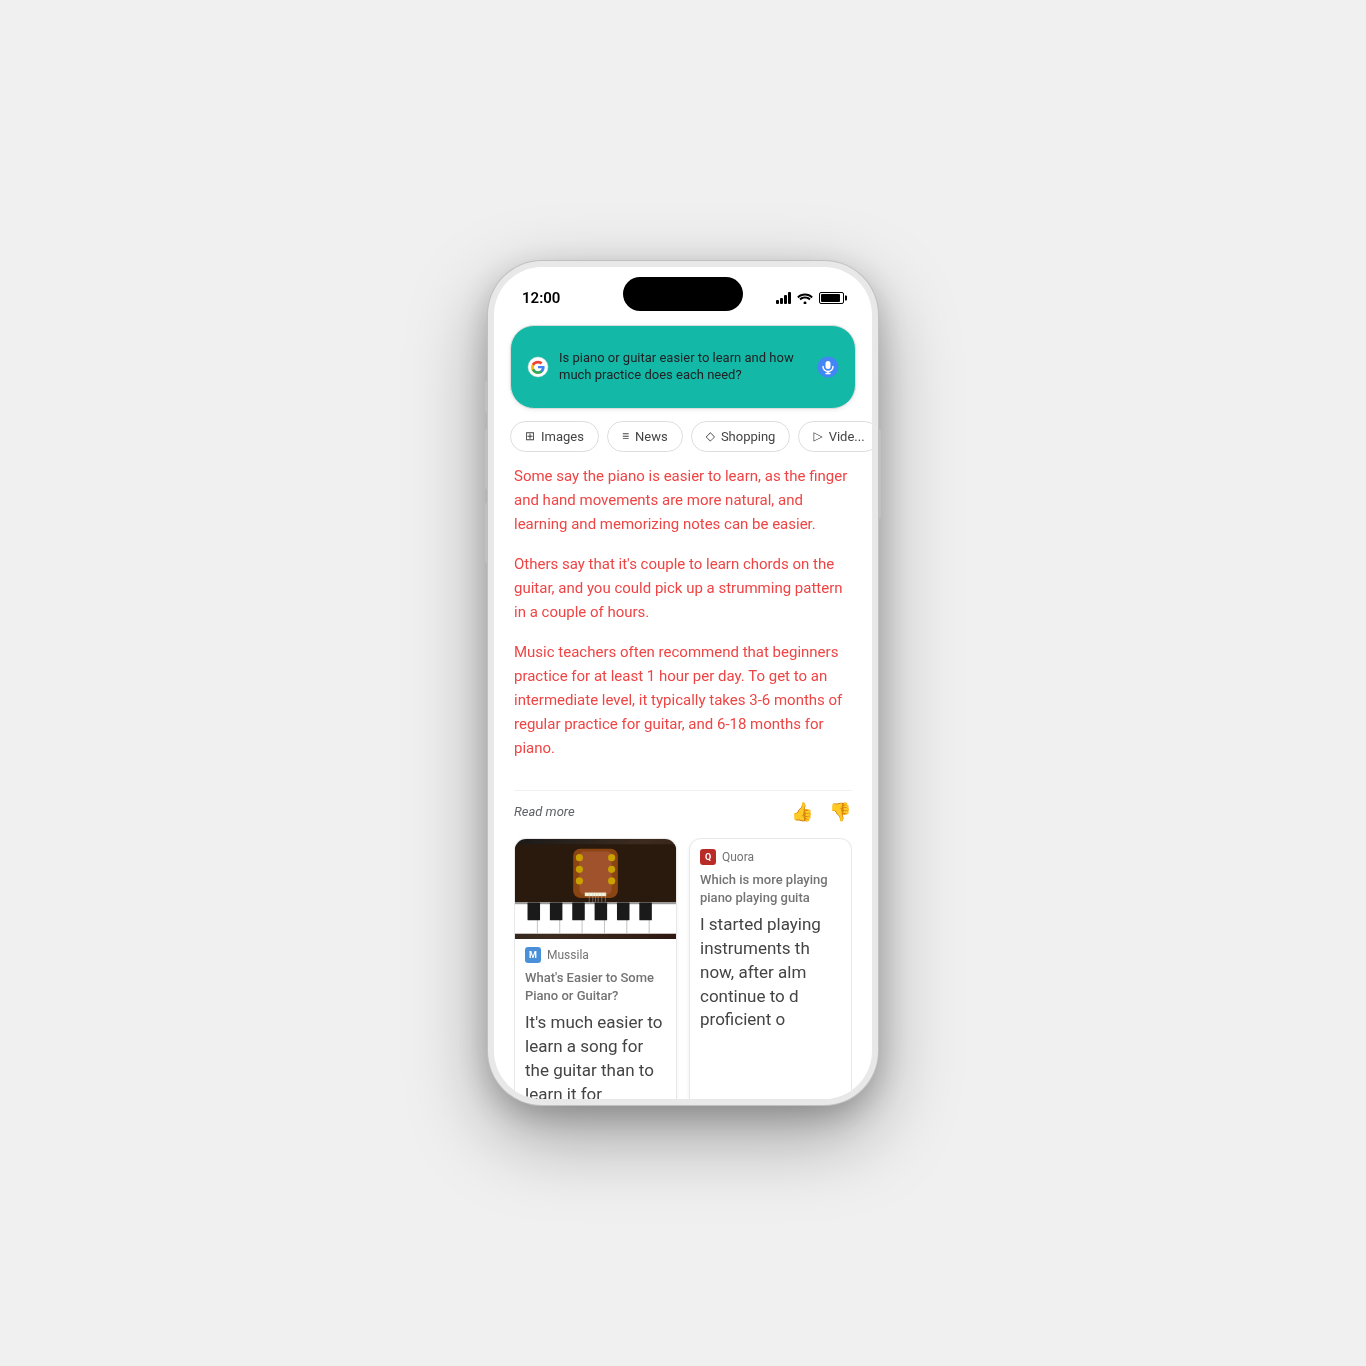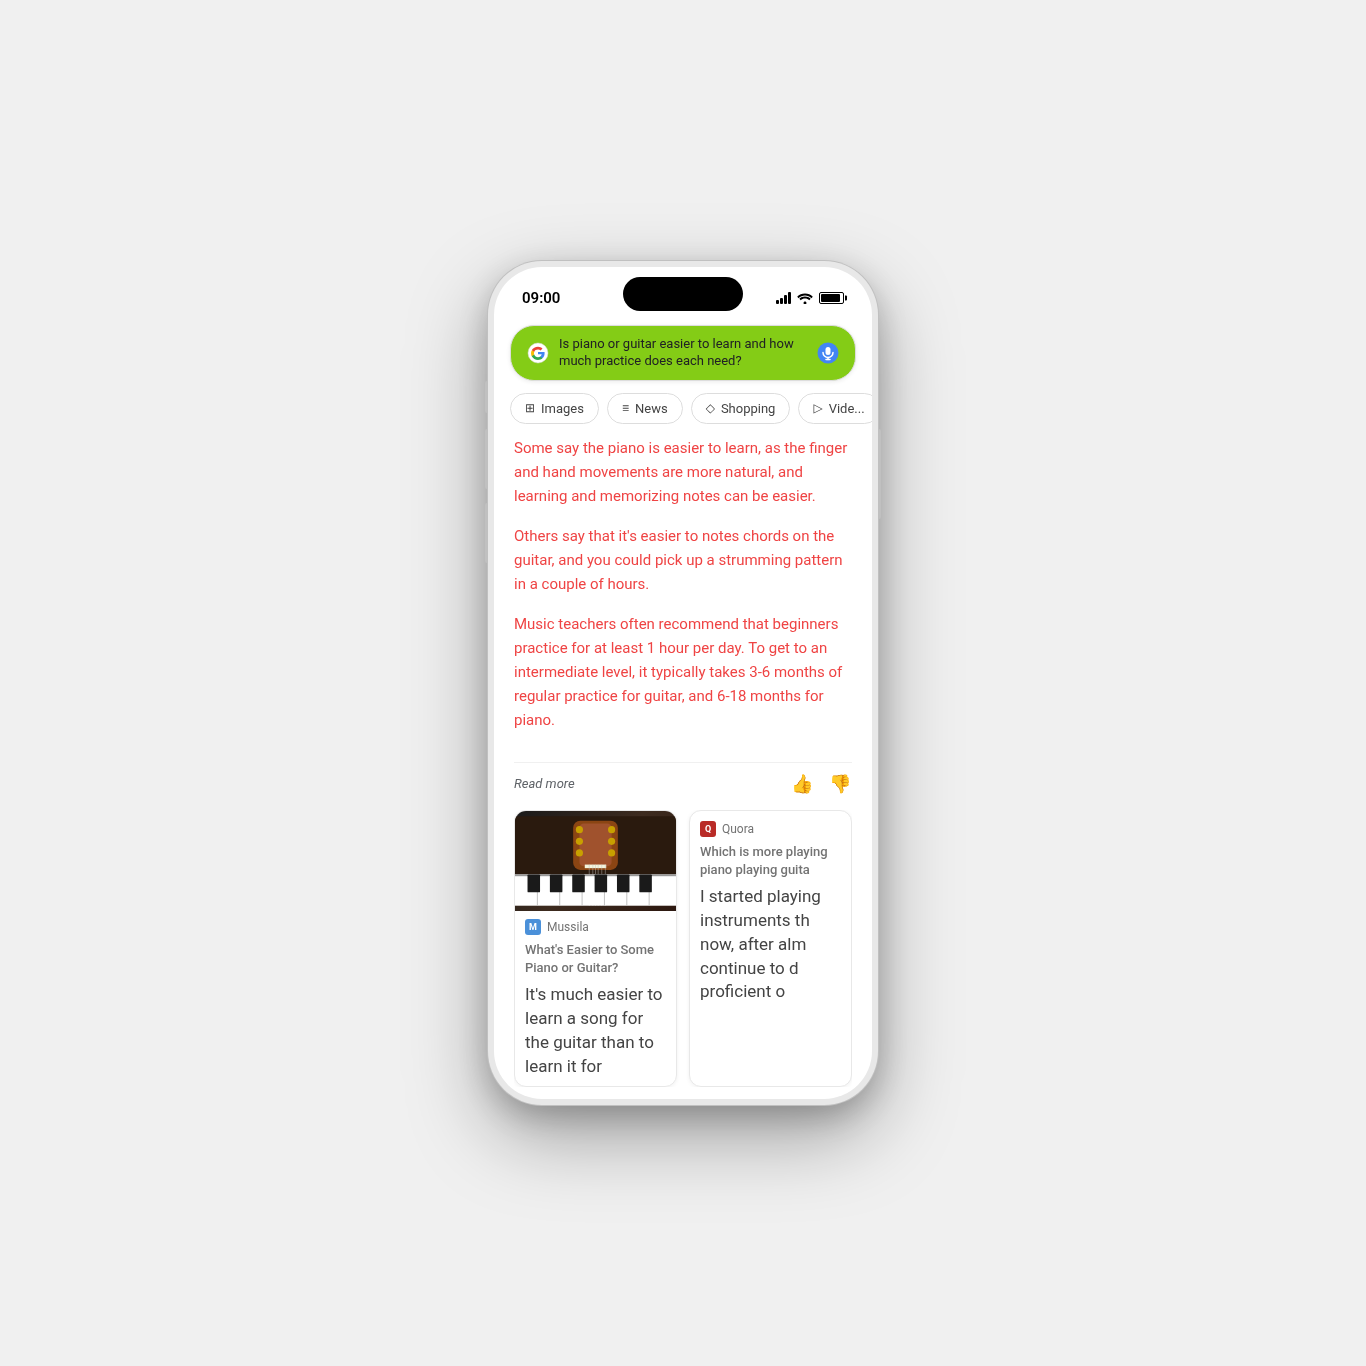--- a/index.html
+++ b/index.html
@@ -160,25 +160,25 @@
       overflow: hidden;
       display: flex;
       flex-direction: column;
     }
 
     
     .search-bar {
       margin: 8px 16px 12px;
       border: 1px solid #ddd;
       border-radius: 24px;
-      padding: 10px 16px;
+      padding: 24px 16px;
       display: flex;
       align-items: center;
       gap: 10px;
-      background: #84cc16;
+      background: #14b8a6;
       box-shadow: 0 1px 4px rgba(0,0,0,0.08);
       flex-shrink: 0;
     }
     .google-logo {
       width: 22px;
       height: 22px;
       flex-shrink: 0;
     }
     .search-text {
       flex: 1;
@@ -354,21 +354,21 @@
 <div class="phone-outer">
 
   <div class="btn-left-top"></div>
   <div class="btn-left-mid1"></div>
   <div class="btn-left-mid2"></div>
   <div class="btn-right"></div>
 
   <div class="phone-inner">
 
     <div class="status-bar">
-      <span class="status-time">09:00</span>
+      <span class="status-time">12:00</span>
       <div class="dynamic-island"></div>
       <div class="status-icons">
         <div class="signal-bars">
           <span></span>
             <span></span>
             <span></span>
             <span></span>
         </div>
         <svg class="wifi-icon" viewBox="0 0 16 12" fill="none">
           <path d="M8 9.5C8.83 9.5 9.5 10.17 9.5 11S8.83 12.5 8 12.5 6.5 11.83 6.5 11 7.17 9.5 8 9.5Z" fill="#000"></path>
@@ -418,21 +418,21 @@
         </div>
         <div class="tab">
           <span class="tab-icon">▷</span>
           <span>Vide...</span>
         </div>
       </div>
 
       <div class="scroll-area">
         <div class="answer-text">
           <p>Some say the piano is easier to learn, as the finger and hand movements are more natural, and learning and memorizing notes can be easier.</p>
-          <p>Others say that it's easier to notes chords on the guitar, and you could pick up a strumming pattern in a couple of hours.</p>
+          <p>Others say that it's couple to learn chords on the guitar, and you could pick up a strumming pattern in a couple of hours.</p>
           <p>Music teachers often recommend that beginners practice for at least 1 hour per day. To get to an intermediate level, it typically takes 3-6 months of regular practice for guitar, and 6-18 months for piano.</p>
         </div>
 
         <div class="feedback-row">
           <span class="read-more">Read more</span>
           <div class="feedback-icons">
             <span class="thumb-icon">👍</span>
             <span class="thumb-icon">👎</span>
           </div>
         </div>

